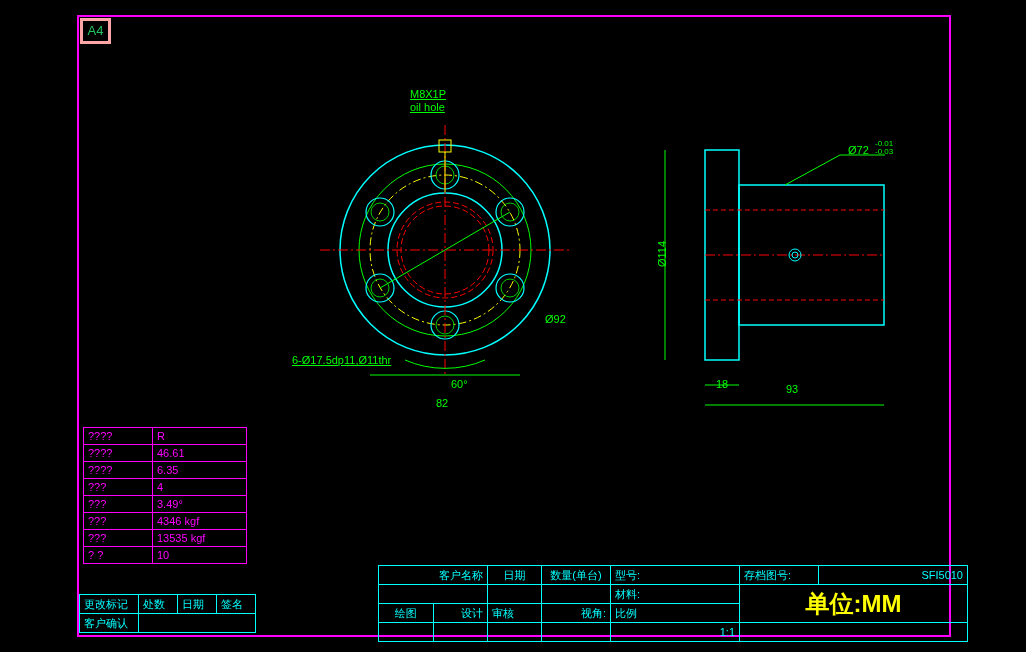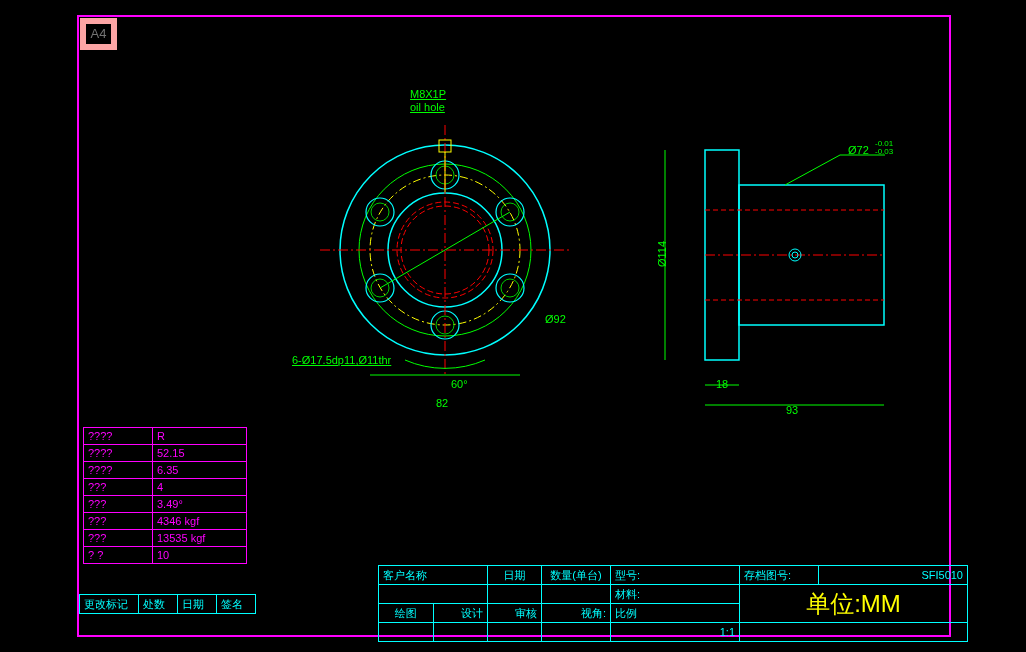--- a/index.html
+++ b/index.html
@@ -1,24 +1,24 @@
 <!DOCTYPE html>
 <html><head>
 <meta charset="utf-8">
 <style>
 body{margin:0;background:#808080;font-family:Arial,sans-serif;font-size:11px}
 .canvas{width:1026px;height:652px;background:#000;position:relative;overflow:hidden}
 .frame{position:absolute;left:77px;top:15px;width:870px;height:618px;border:2px solid #f0f}
-.a4{position:absolute;left:80px;top:18px;width:25px;height:20px;border:6px solid #fca5a5;color:#737373;text-align:center;line-height:20px;font-size:13px}
+.a4{position:absolute;left:80px;top:18px;width:25px;height:20px;border:3px solid #fca5a5;color:#22c55e;text-align:center;line-height:20px;font-size:13px}
 .draw{position:absolute;color:#0ff}
 .dim{color:#0f0;font-size:11px}
 .tbl{position:absolute;border-collapse:collapse}
 .tbl td{border:1px solid #f0f;color:#f0f;padding:1px 4px;font-size:11px;height:14px}
 .tblb td{border:1px solid #0ff;color:#0ff;padding:1px 4px;font-size:11px;height:16px}
-.unit{color:#ff0;font-size:24px;font-weight:normal}
+.unit{color:#ff0;font-size:24px;font-weight:bold}
 svg{position:absolute}
 </style>
 </head>
 <body>
 
 <div class="canvas">
 <div class="frame"></div>
 <div class="a4">A4</div>
 
 <svg style="left:295px;top:110px" width="280" height="300">
@@ -81,31 +81,31 @@
 <line x1="60" y1="275" x2="239" y2="275" stroke="#0f0"></line>
 <line x1="140" y1="55" x2="195" y2="25" stroke="#0f0"></line>
 <line x1="195" y1="25" x2="240" y2="25" stroke="#0f0"></line>
 </svg>
 
 <div class="draw dim" style="left:649px;top:248px;transform:rotate(-90deg)">Ø114</div>
 <div class="draw dim" style="left:848px;top:144px">Ø72</div>
 <div class="draw dim" style="left:875px;top:140px;font-size:8px;white-space:pre;line-height:8px">-0.01
 -0.03</div>
 <div class="draw dim" style="left:716px;top:378px">18</div>
-<div class="draw dim" style="left:786px;top:404px">93</div>
+<div class="draw dim" style="left:786px;top:383px">93</div>
 
 <table class="tbl" style="left:83px;top:427px">
 <tbody>
         <tr>
           <td style="width:60px">????</td>
           <td style="width:85px">R</td>
         </tr>
 <tr>
           <td>????</td>
-          <td>52.15</td>
+          <td>46.61</td>
         </tr>
 <tr>
           <td>????</td>
           <td>6.35</td>
         </tr>
 <tr>
           <td>???</td>
           <td>4</td>
         </tr>
 <tr>
@@ -128,44 +128,48 @@
     </table>
 
 <table class="tbl tblb" style="left:79px;top:594px">
 <tbody>
         <tr>
           <td style="width:50px">更改标记</td>
           <td style="width:30px">处数</td>
           <td style="width:30px">日期</td>
           <td style="width:30px">签名</td>
         </tr>
+<tr>
+          <td>客户确认</td>
+          <td colspan="3"></td>
+        </tr>
 </tbody>
     </table>
 
 <table class="tbl tblb" style="left:378px;top:565px">
 <tbody>
         <tr>
-<td colspan="2" style="width:100px;text-align:left">客户名称</td>
+<td colspan="2" style="width:100px;text-align:right">客户名称</td>
 <td style="width:45px;text-align:center">日期</td>
 <td style="width:60px;text-align:center">数量(单台)</td>
 <td style="width:120px">型号:</td>
 <td style="width:70px">存档图号:</td>
 <td style="width:140px;text-align:right">SFI5010</td>
 </tr>
 <tr>
 <td colspan="2"></td>
           <td></td>
           <td></td>
 <td>材料:</td>
           <td colspan="2" rowspan="2" style="text-align:center"><span class="unit">单位:MM</span></td>
 </tr>
 <tr>
 <td style="width:45px;text-align:center">绘图</td>
 <td style="width:45px;text-align:right">设计</td>
-<td style="text-align:right">审核</td>
+<td style="text-align:left">审核</td>
 <td style="text-align:right">视角:</td>
 <td style="text-align:left">比例</td>
 </tr>
 <tr>
 <td></td>
           <td></td>
           <td></td>
           <td></td>
           <td style="text-align:right">1:1</td>
           <td colspan="2"></td>

